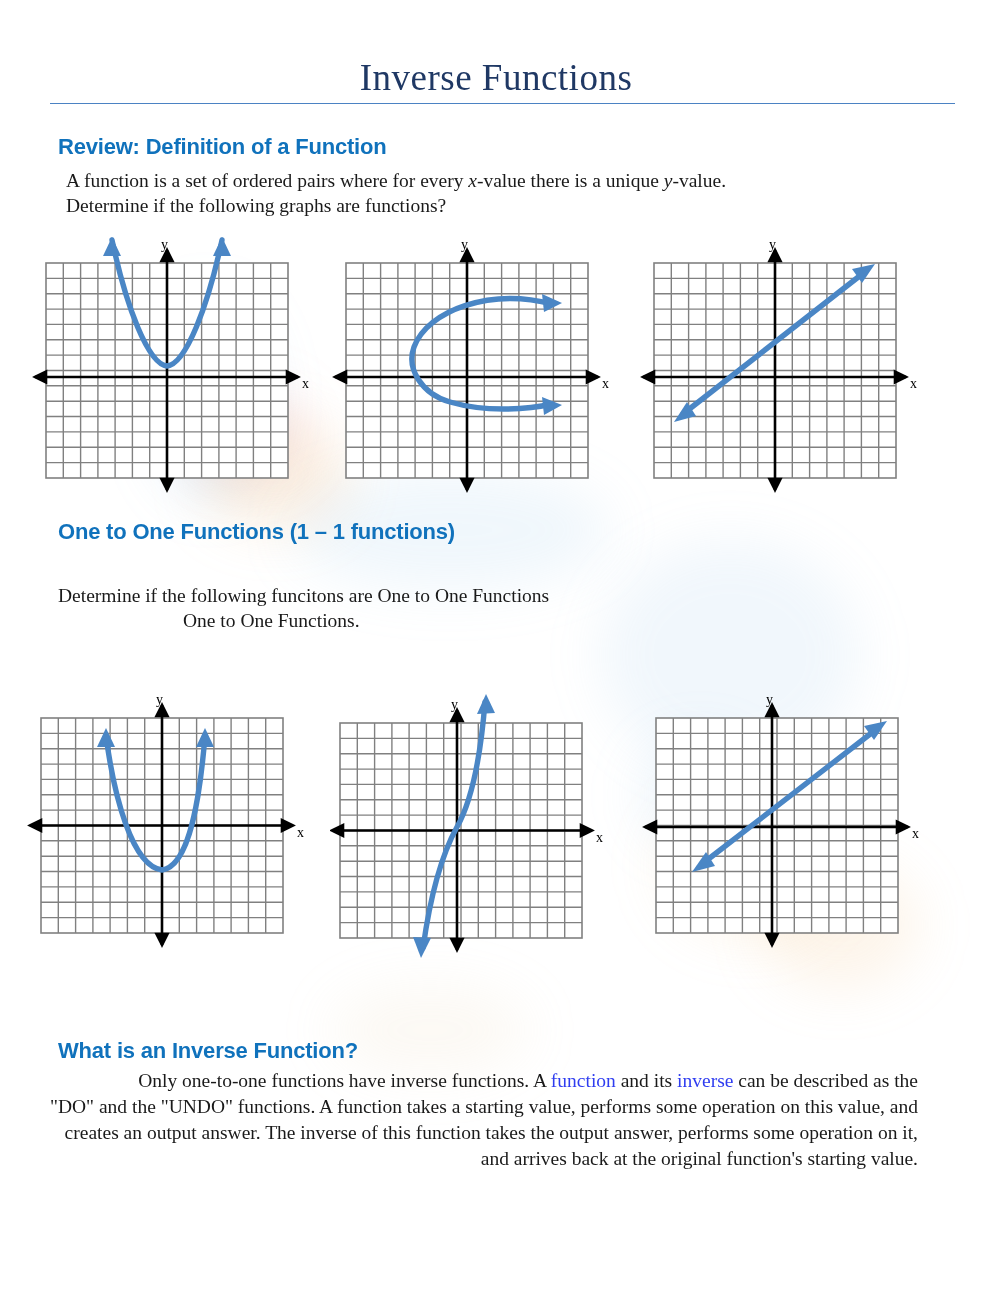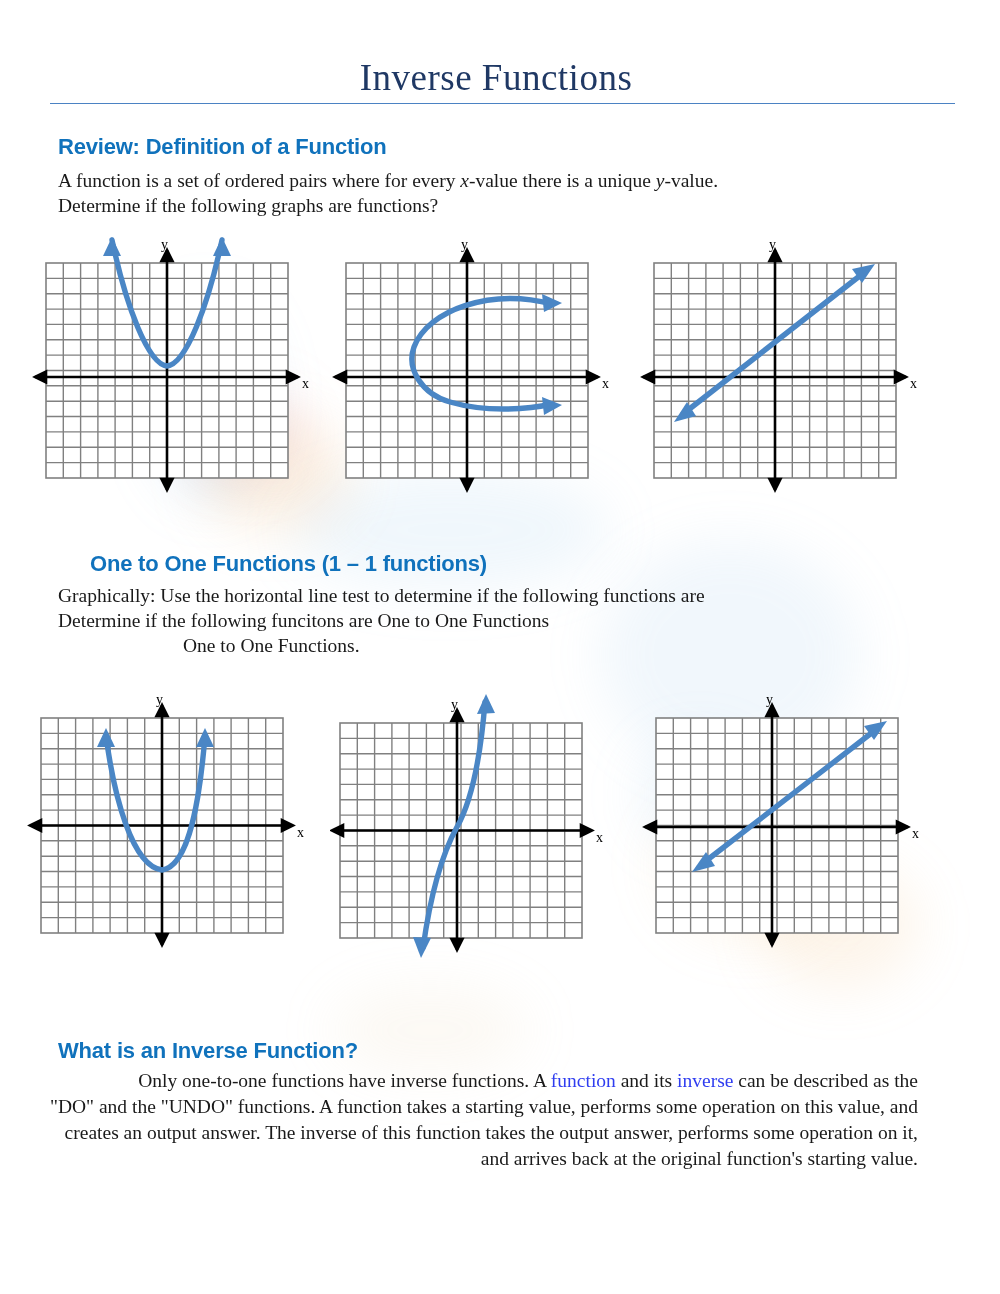--- a/index.html
+++ b/index.html
@@ -112,21 +112,21 @@
 <div class="wm" style="left:760px; top:860px; width:160px; height:130px; background:rgba(240,190,130,0.16);"></div>
 <div class="wm" style="left:640px; top:740px; width:120px; height:110px; background:rgba(150,195,235,0.15);"></div>
 <div class="wm" style="left:660px; top:790px; width:180px; height:150px; background:rgba(240,190,130,0.13);"></div>
 <div class="wm" style="left:330px; top:985px; width:200px; height:90px; background:rgba(235,210,170,0.13);"></div>
 
 <div class="page-title">Inverse Functions</div>
 <div class="title-rule"></div>
 
 <div class="sec-heading" style="top:134px;">Review:  Definition of a Function</div>
 
-<div class="body-text" style="top:168px;">
+<div class="body-text" style="top:168px;margin-left:8px;">
   <span class="ln">
     <span>A function is a set of ordered pairs where for every </span><span class="ital">x</span><span>-value there is a unique </span><span class="ital">y</span><span>-value.</span>
   </span>
   <span class="ln">Determine if the following graphs are functions?</span>
 </div>
 
 <div class="graph" style="left:30px; top:236px;">
   <svg width="280" height="260" viewBox="0 0 280 260" xmlns="http://www.w3.org/2000/svg">
     <g stroke="#808080" stroke-width="1.4" fill="none">
       <rect x="16" y="27" width="242" height="215" fill="#ffffff" stroke="#808080" stroke-width="1.6"></rect>
@@ -260,24 +260,23 @@
       <polygon points="137,254 131.5,243 142.5,243"></polygon>
     </g>
     <line x1="45" y1="178" x2="228" y2="35" stroke="#4a86c5" stroke-width="5.4" stroke-linecap="round"></line>
     <polygon points="36,186 58,180 49,166" fill="#4a86c5"></polygon>
     <polygon points="237,28 214,33 224,47" fill="#4a86c5"></polygon>
     <text x="272" y="152" font-family="Liberation Serif, serif" font-size="14" fill="#000000">x</text>
     <text x="131" y="13" font-family="Liberation Serif, serif" font-size="14" fill="#000000">y</text>
   </svg>
 </div>
 
-<div class="sec-heading" style="top:551px;margin-left:32px;">One to One Functions (1 – 1 functions)</div>
+<div class="sec-heading" style="top:519px;">One to One Functions (1 – 1 functions)</div>
 
 <div class="body-text" style="top:583px;">
-  <span class="ln">Graphically:  Use the horizontal line test to determine if the following functions are</span>
   <span class="ln">Determine if the following funcitons are One to One Functions</span>
   <span class="ln indent-wide">One to One Functions.</span>
 </div>
 
 <div class="graph" style="left:20px; top:686px;">
   <svg width="290" height="270" viewBox="0 0 290 270" xmlns="http://www.w3.org/2000/svg">
     <g stroke="#808080" stroke-width="1.4" fill="none">
       <rect x="21" y="32" width="242" height="215" fill="#ffffff" stroke="#808080" stroke-width="1.6"></rect>
       <line x1="21" y1="47.4" x2="263" y2="47.4"></line>
         <line x1="21" y1="62.7" x2="263" y2="62.7"></line>

